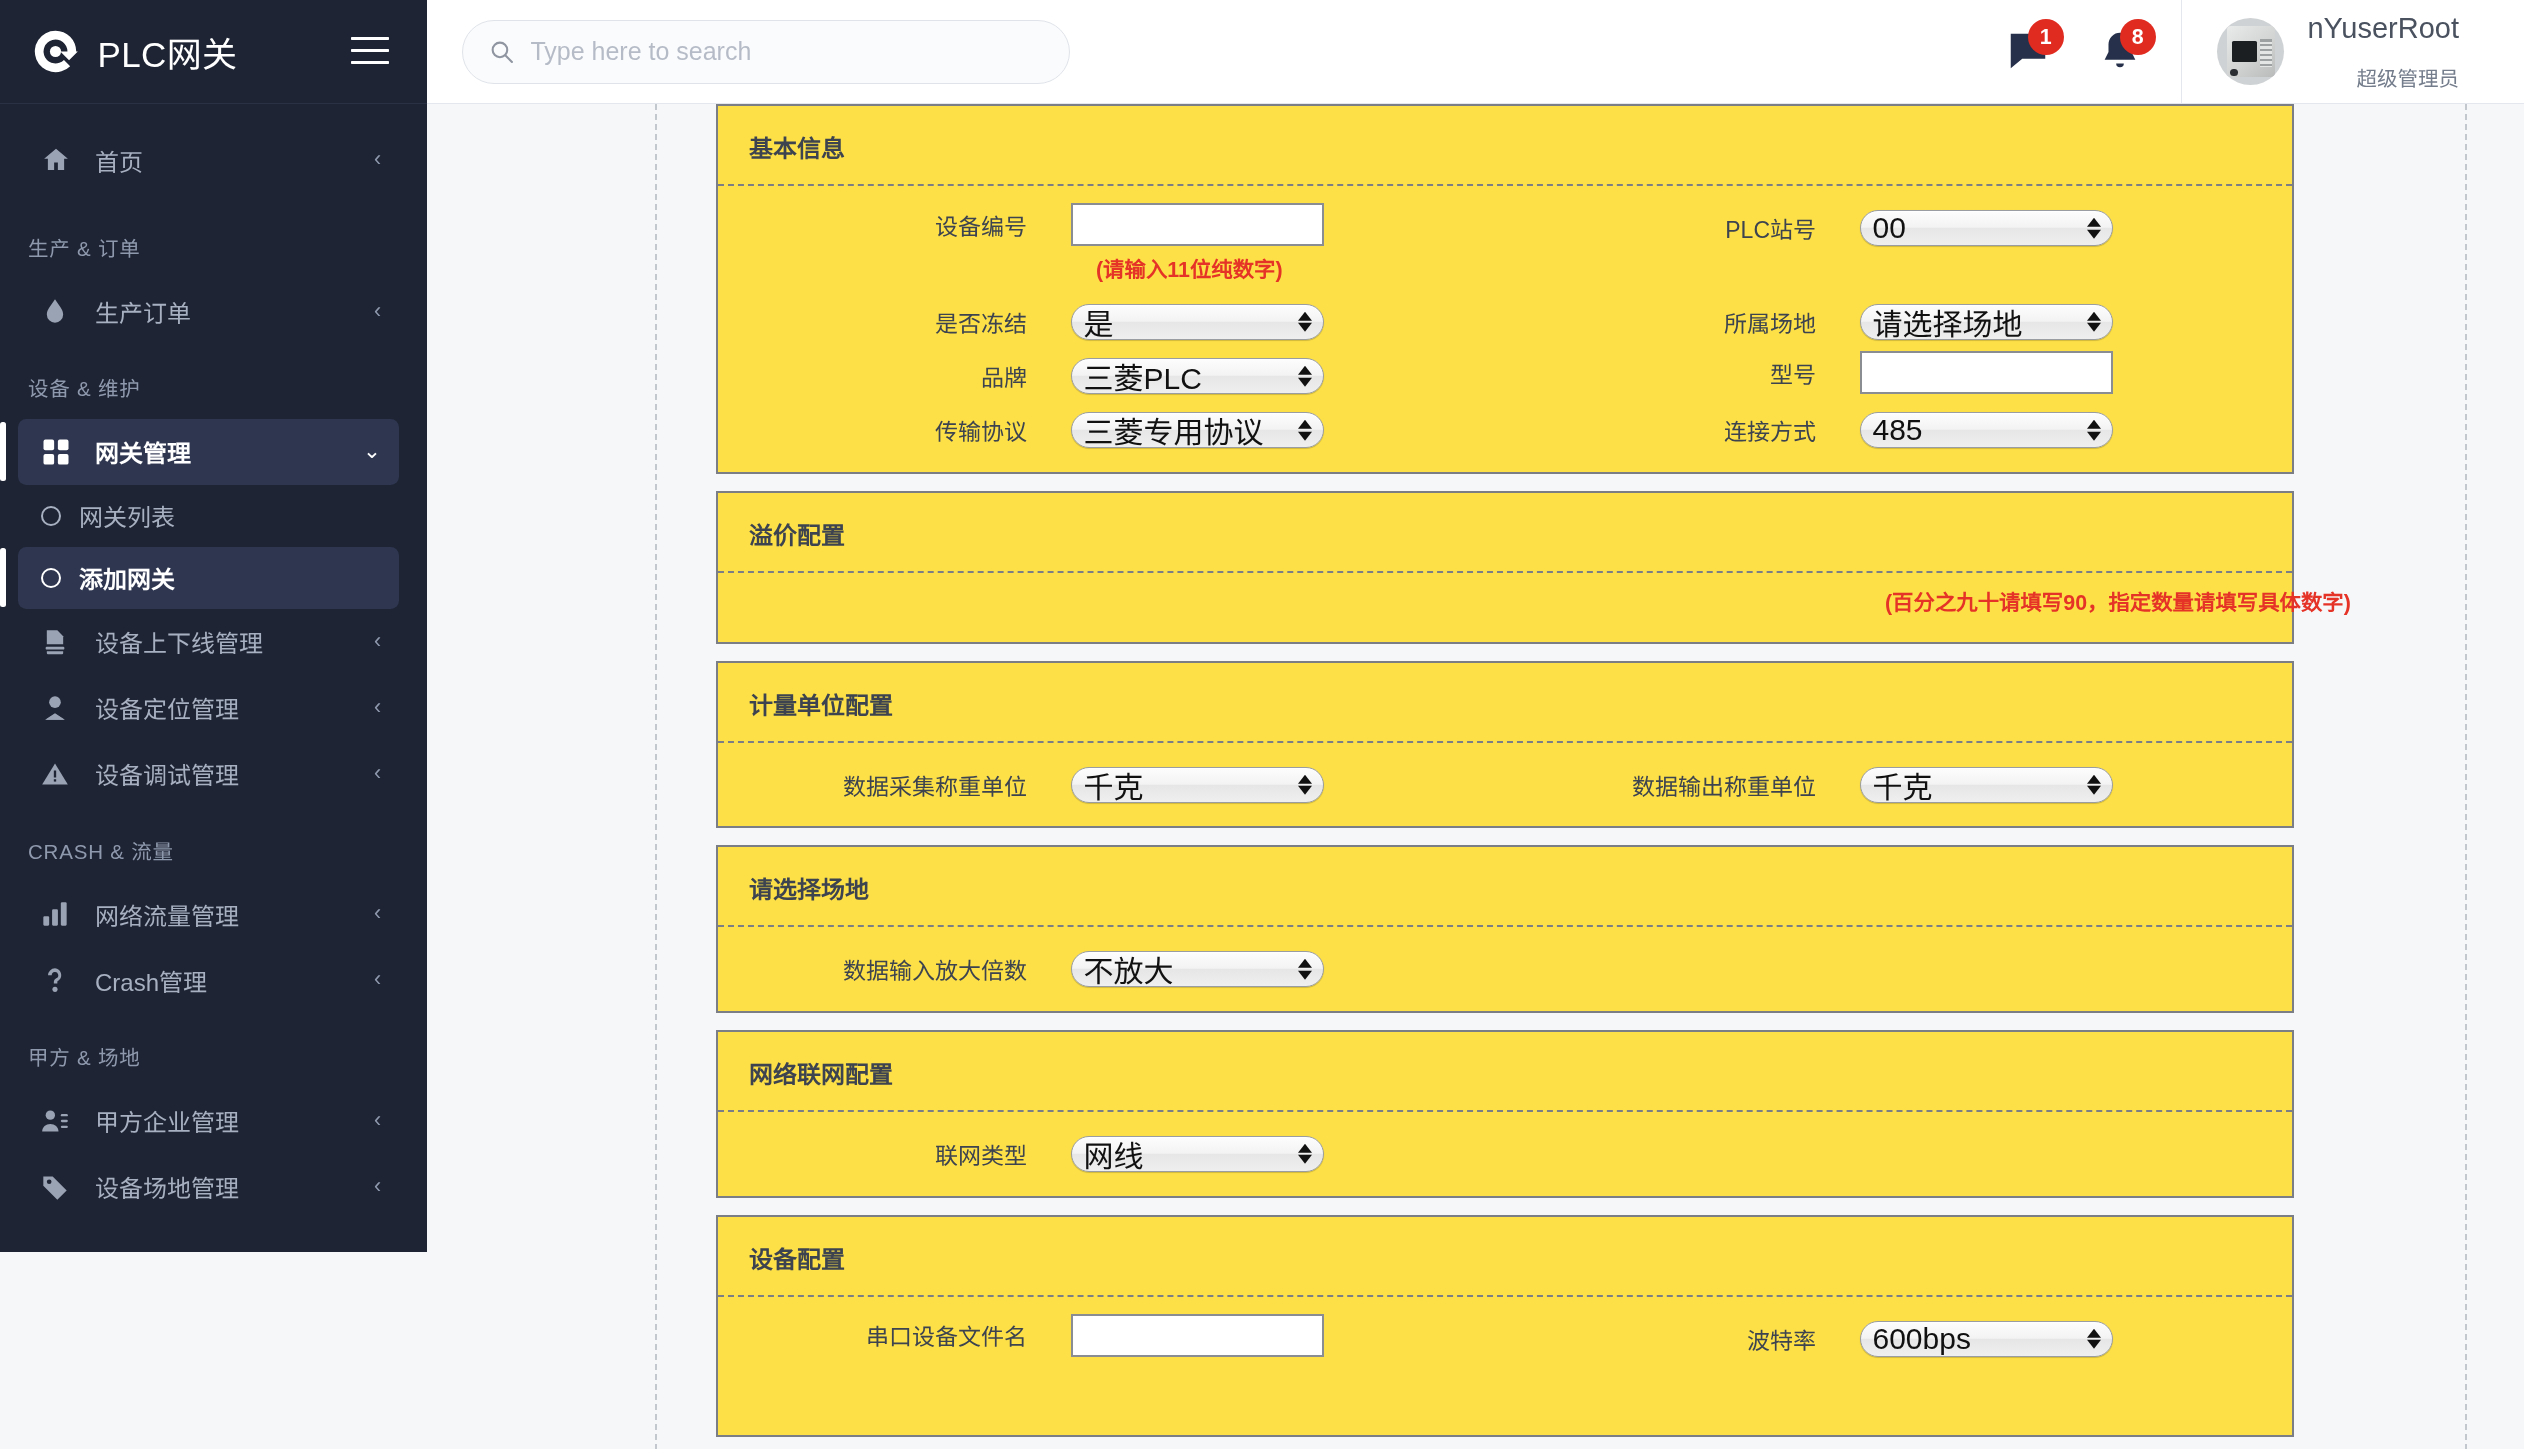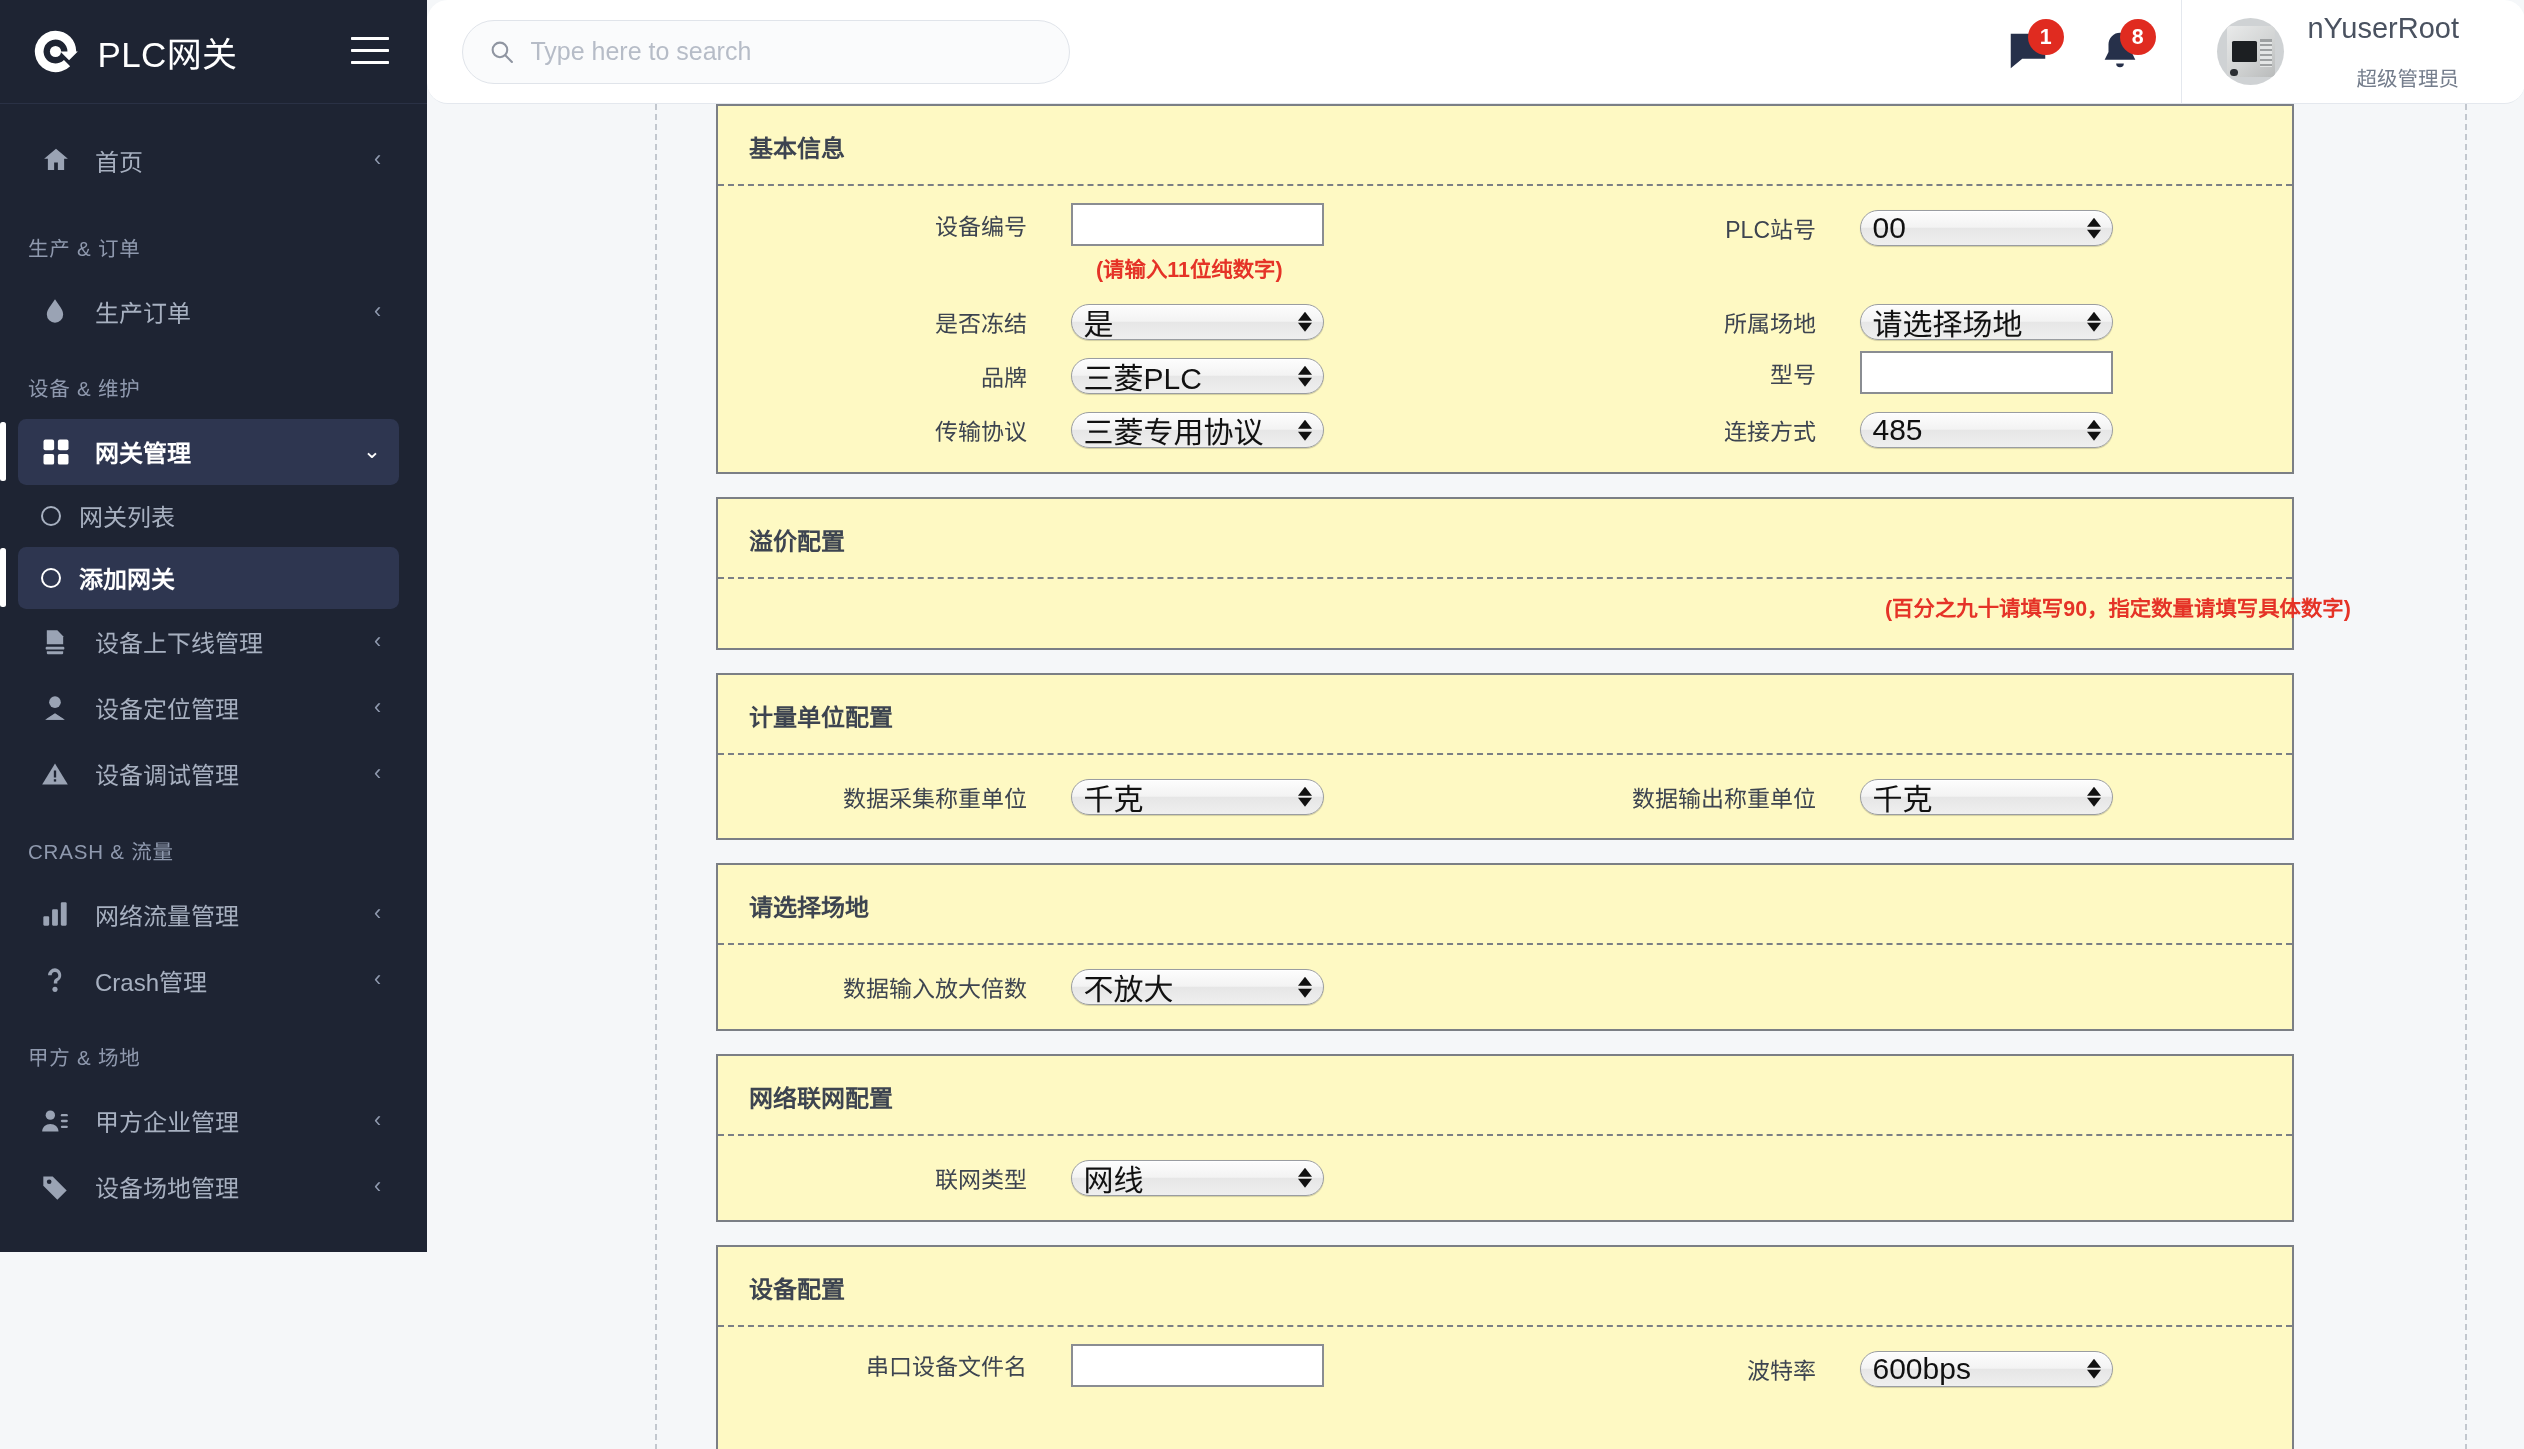--- a/index.html
+++ b/index.html
@@ -83,21 +83,20 @@
     content: ""; position: absolute; left: -18px; top: 1.6px; bottom: 1.6px;
     width: 5.8px; background: #ffffff; border-radius: 2.5px;
   }
 
   
   .main { flex: 1; display: flex; flex-direction: column; min-width: 0; height: 1450px; }
   .topbar {
     height: 104px; flex: 0 0 104px; background: #ffffff;
     display: flex; align-items: center;
     border-bottom: 0.8px solid #e4e8ee;
-    border-radius: 21px;
   }
   .search-wrap { padding-left: 35px; }
   .search-box {
     width: 608px; height: 64px; border: 0.8px solid #e0e4ea;
     border-radius: 32px; background: #fafbfc;
     display: flex; align-items: center; padding: 0 26px; gap: 16.4px;
   }
   .search-box .mag { width: 25px; height: 25px; flex: 0 0 25px; }
   .search-box input {
     border: none; outline: none; background: transparent;
@@ -156,23 +155,23 @@
   }
   .guide.left { left: 228px; }
   .guide.right { left: 2038px; }
 
   .form-area {
     position: absolute; left: 289px; top: 0; width: 1578px;
   }
 
   fieldset.card {
     border: 2.5px solid #7b7f85;
-    background: #fef9c3;
+    background: #fde047;
     padding: 0 0 18px 0;
-    margin: 0 0 23px 0;
+    margin: 0 0 17px 0;
   }
   .card-title {
     font-size: 24px; font-weight: bold; color: #3d4450;
     padding: 23px 0 20px 31px;
     border-bottom: 2.5px dashed #7b7f85;
     margin-bottom: 5px;
   }
   .rows { padding: 6.6px 0 0 0; }
   .row {
     display: flex; align-items: flex-end;

